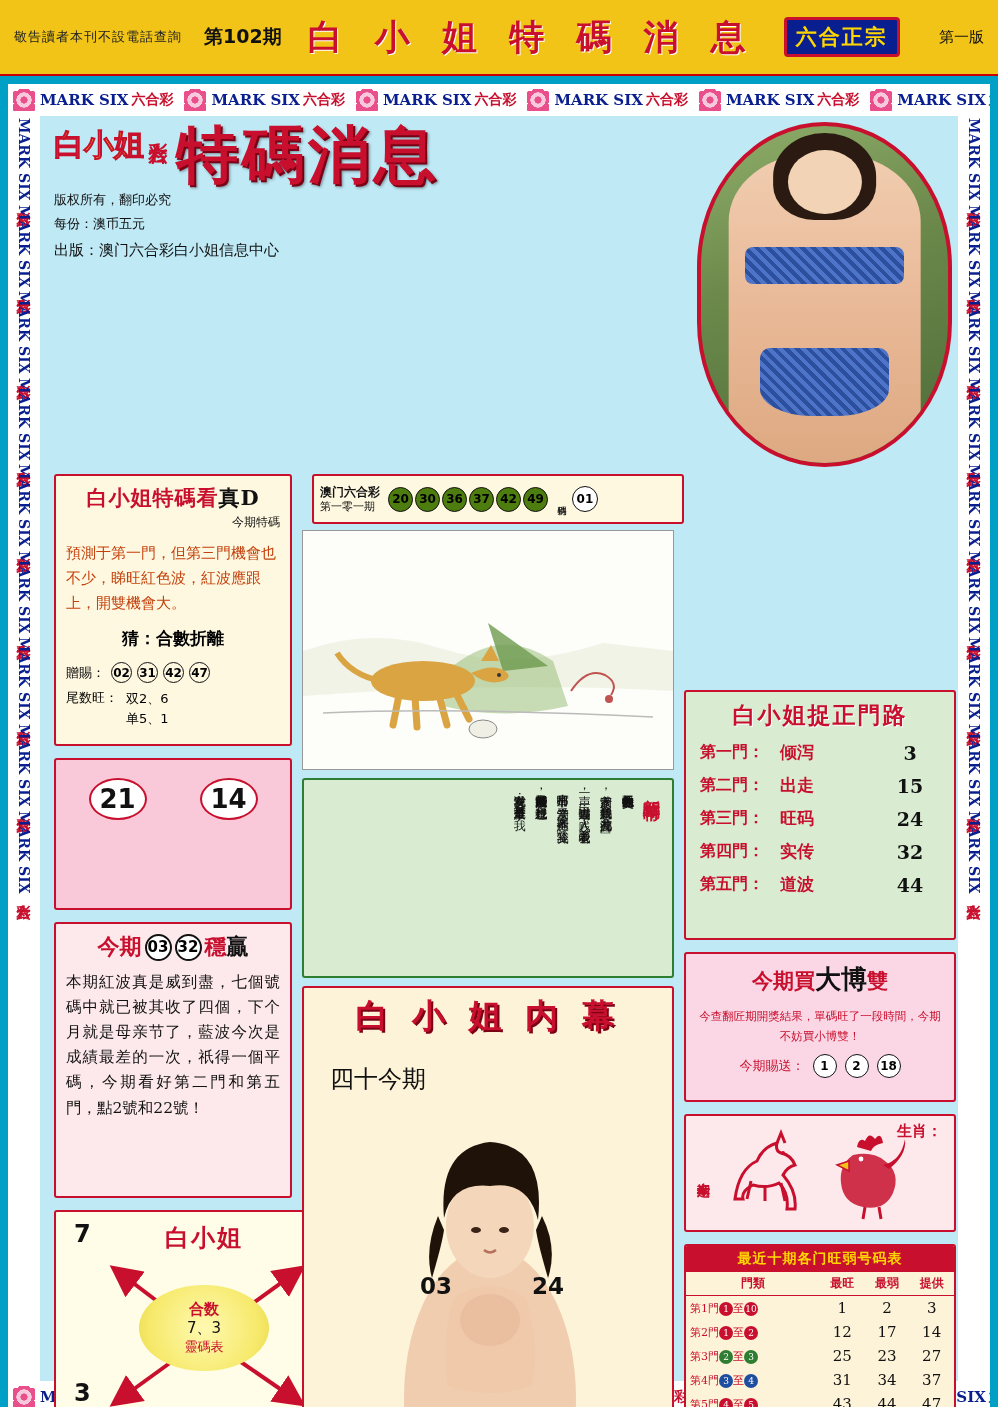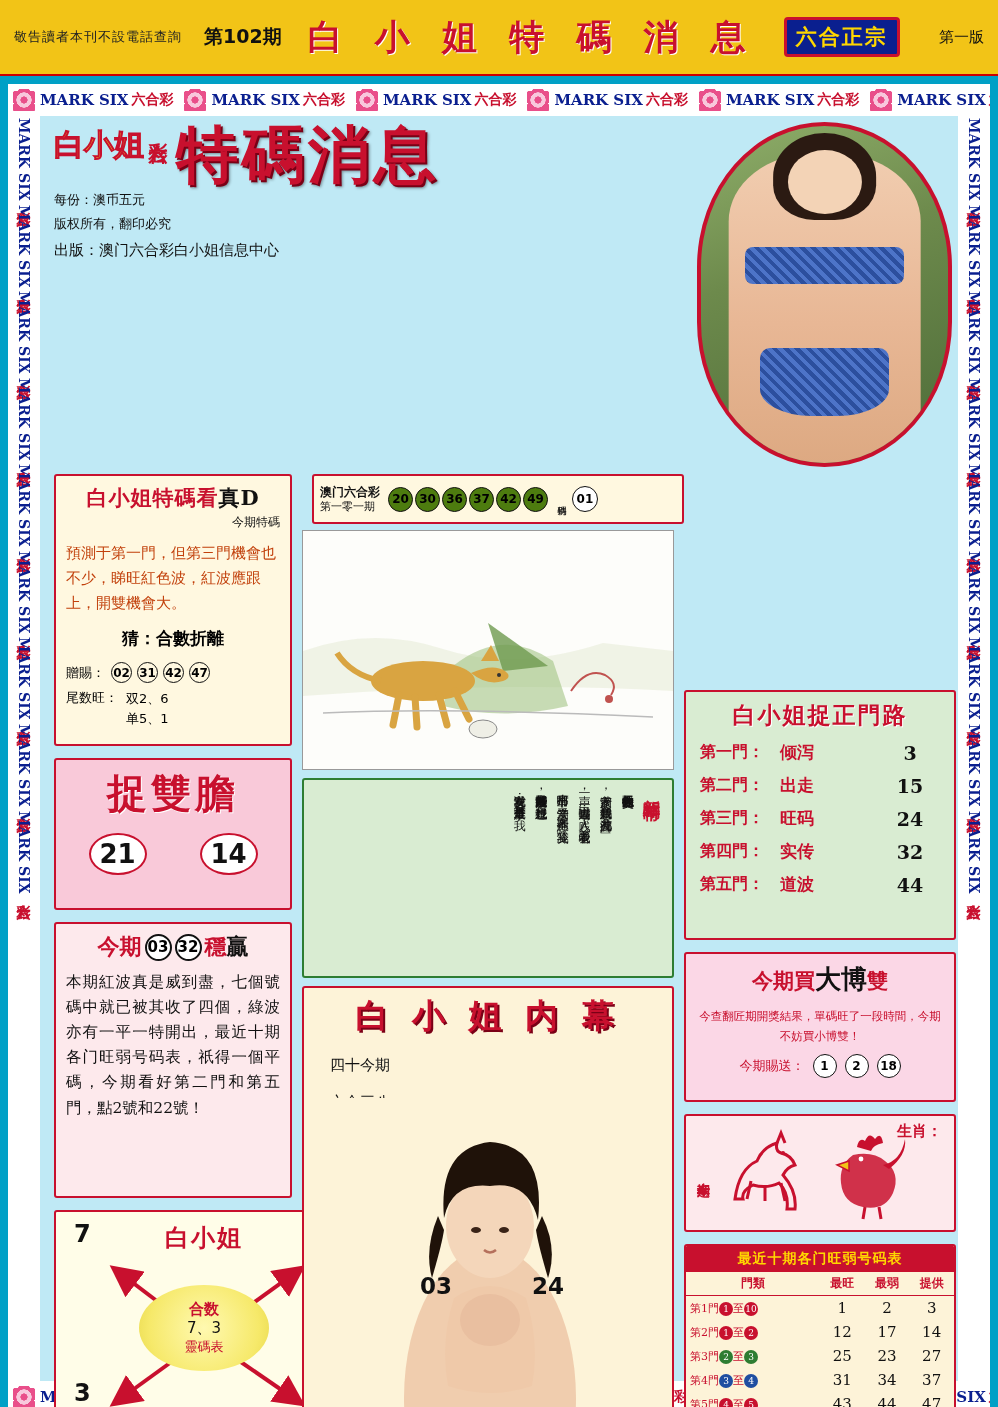--- a/index.html
+++ b/index.html
@@ -309,21 +309,21 @@
   .b-neimu {
     left: 256px; top: 512px; width: 372px; height: 541px;
     background: #fdf3d8; border: 2px solid #c8102e; border-radius: 3px;
     overflow: hidden;
   }
   .nm-title {
     text-align: center; font-size: 33px; font-weight: bold; color: #c8102e;
     font-family: "DejaVu Serif", serif; letter-spacing: 6px; margin-top: 6px;
     text-shadow: 2px 2px 0 #7a0016;
   }
-  .nm-l1 { margin-top: 16px; margin-left: 26px; font-size: 15px; color: #111; font-family:"DejaVu Serif",serif; line-height: 1.4; }
+  .nm-l1 { margin-top: 24px; margin-left: 26px; font-size: 24px; color: #111; font-family:"DejaVu Serif",serif; line-height: 1.4; }
   .nm-send { margin-top: 10px; margin-left: 18px; font-size: 17px; color: #c8102e; font-weight: bold; }
   .nm-total { margin-left: 18px; font-size: 18px; color: #111; font-weight: bold; }
   .nm-total b { font-size: 22px; }
   .nm-buy { margin-left: 18px; font-size: 15px; color: #111; }
   .nm-buy b { color: #c8102e; font-size: 17px; }
   .nm-photo {
     position: absolute; left: 0; top: 110px; width: 372px; height: 429px;
     overflow: hidden;
   }
   .nm-num { position: absolute; font-size: 23px; font-weight: bold; color: #111; }
@@ -497,22 +497,22 @@
 
   <div class="content">
 
     <div class="masthead">
       <div class="mh-left">
         <div class="mh-row1">
           <span class="mh-bai">白小姐</span>
           <span class="mh-lhc">六合彩</span>
           <span class="mh-main">特碼消息</span>
         </div>
+        <div class="mh-sub">版权所有，翻印必究</div>
         <div class="mh-sub">每份：澳币五元</div>
-        <div class="mh-sub">版权所有，翻印必究</div>
         <div class="mh-pub">出版：澳门六合彩白小姐信息中心</div>
       </div>
       <div class="mh-photo">
         <div class="ph-body"></div>
         <div class="ph-hair"></div>
         <div class="ph-face"></div>
         <div class="ph-bra"></div>
         <div class="ph-bottom"></div>
       </div>
     </div>
@@ -535,35 +535,34 @@
         <div class="kz-tail">
           <span>尾数旺：</span>
           <span class="col" id="kzTail">
               <div>双2、6</div>
               <div>单5、1</div>
             </span>
         </div>
       </div>
 
       <div class="box b-shuangdan">
-        <div class="sd-title">捉雙膽</div>
         <div class="sd-nums" id="sdNums">
             <div class="sd-ball">21</div>
             <div class="sd-ball">14</div>
           </div>
       </div>
 
       <div class="box b-wenying">
         <div class="wy-head">
           <span class="jq">今期</span>
           <span class="ball">03</span>
           <span class="ball">32</span>
           <span class="wy"><em>穩</em><span>贏</span></span>
         </div>
-        <div class="wy-body">本期紅波真是威到盡，七個號碼中就已被其收了四個，綠波亦有一平一特開出，最近十期各门旺弱号码表，祇得一個平碼，今期看好第二門和第五門，點2號和22號！</div>
+        <div class="wy-body">本期紅波真是威到盡，七個號碼中就已被其收了四個，下个月就是母亲节了，藍波今次是成績最差的一次，祇得一個平碼，今期看好第二門和第五門，點2號和22號！</div>
       </div>
 
       <div class="box b-hecun">
         <div class="hc-title">白小姐</div>
         <div class="hc-corner hc-tl">7</div>
         <div class="hc-corner hc-tr">2</div>
         <div class="hc-corner hc-bl">3</div>
         <div class="hc-corner hc-br">6</div>
 
         <svg width="300" height="245" style="position:absolute;left:0;top:0;">

